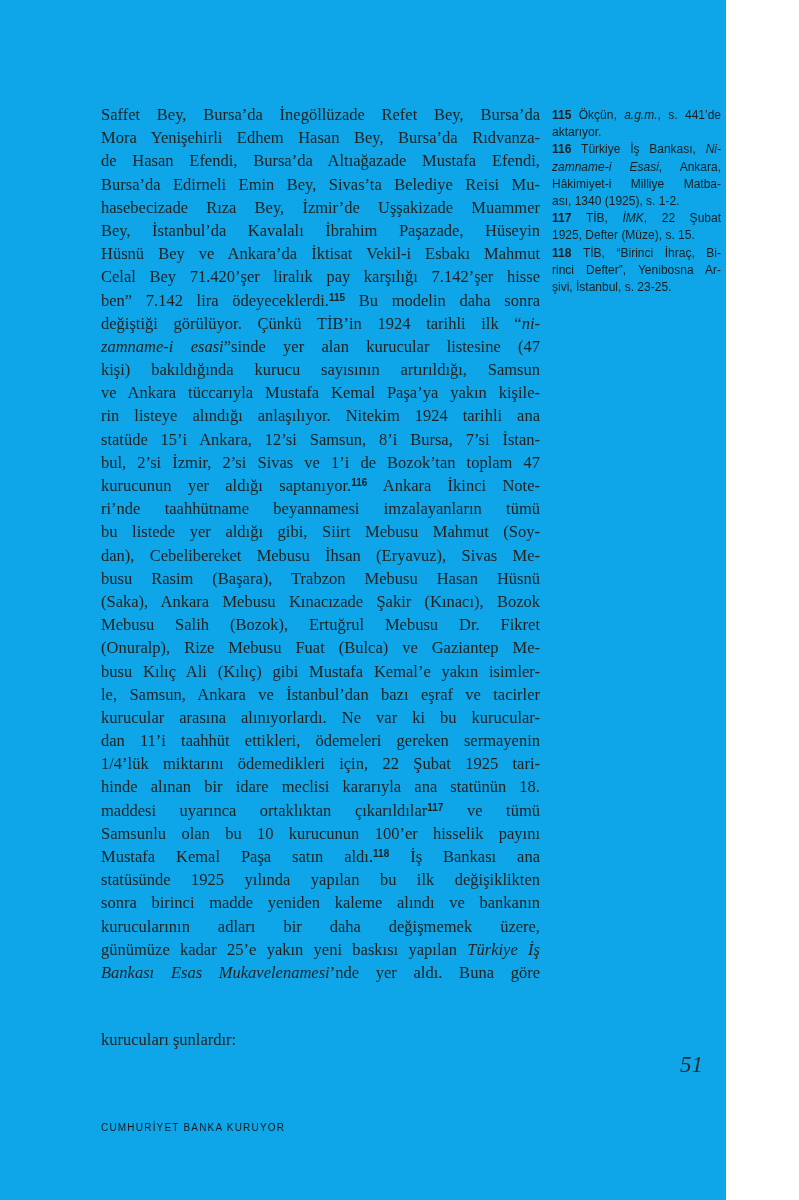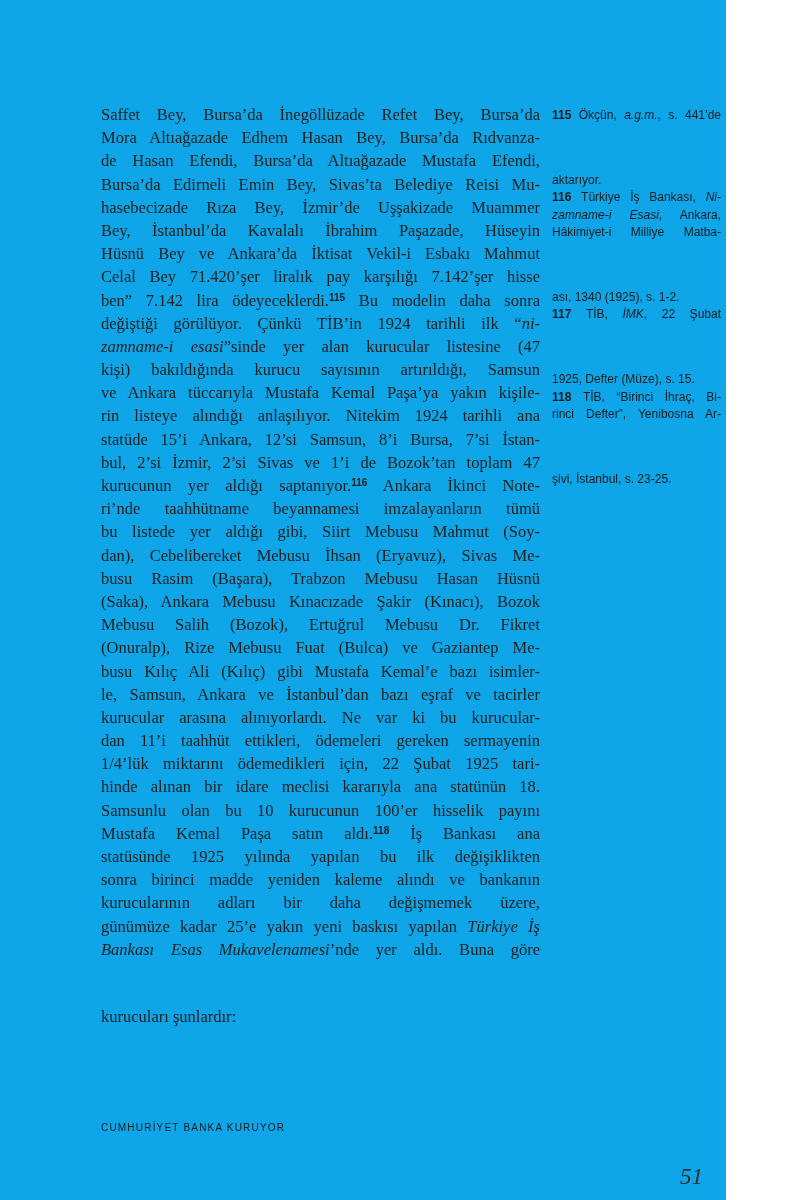--- a/index.html
+++ b/index.html
@@ -48,21 +48,20 @@
     color: #1d1d1c;
   }
   .fn-line {
     text-align: justify;
     text-align-last: justify;
     height: 17.2px;
     overflow: hidden;
   }
   .fn-line.last {
     text-align-last: left;
-    margin-top: 48px;
   }
   .it { font-style: italic; margin-top: 32px; }
   .bd { font-weight: 700; }
   .sup {
     font-family: "Liberation Sans", sans-serif;
     font-weight: 700;
     font-style: normal;
     font-size: 10px;
     vertical-align: 5px;
     line-height: 0;
@@ -75,35 +74,35 @@
     font-family: "Liberation Sans", sans-serif;
     font-weight: 400;
     font-size: 10px;
     letter-spacing: 1.2px;
     color: #1b1b1a;
     white-space: nowrap;
   }
   .page-num {
     position: absolute;
     left: 680px;
-    top: 1164px;
+    top: 1052px;
     font-family: "Liberation Serif", serif;
     font-style: italic;
     font-size: 23px;
     color: #2e2d2b;
   }
 </style>
 </head>
 <body>
 
 <div class="page">
 
   <div class="main-col" id="main-col">
       <div class="line"><span>Saffet Bey, Bursa’da İnegöllüzade Refet Bey, Bursa’da</span></div>
-      <div class="line"><span>Mora Altıağazade Edhem Hasan Bey, Bursa’da Rıdvanza-</span></div>
+      <div class="line"><span>Mora Yenişehirli Edhem Hasan Bey, Bursa’da Rıdvanza-</span></div>
       <div class="line"><span>de Hasan Efendi, Bursa’da Altıağazade Mustafa Efendi,</span></div>
       <div class="line"><span>Bursa’da Edirneli Emin Bey, Sivas’ta Belediye Reisi Mu-</span></div>
       <div class="line"><span>hasebecizade Rıza Bey, İzmir’de Uşşakizade Muammer</span></div>
       <div class="line"><span>Bey, İstanbul’da Kavalalı İbrahim Paşazade, Hüseyin</span></div>
       <div class="line"><span>Hüsnü Bey ve Ankara’da İktisat Vekil-i Esbakı Mahmut</span></div>
       <div class="line"><span>Celal Bey 71.420’şer liralık pay karşılığı 7.142’şer hisse</span></div>
       <div class="line"><span>ben” 7.142 lira ödeyeceklerdi.</span><span class="sup">115</span><span> Bu modelin daha sonra</span></div>
       <div class="line"><span>değiştiği görülüyor. Çünkü TİB’in 1924 tarihli ilk “</span><span class="it">ni-</span></div>
       <div class="line"><span class="it">zamname-i esasi</span><span>”sinde yer alan kurucular listesine (47</span></div>
       <div class="line"><span>kişi) bakıldığında kurucu sayısının artırıldığı, Samsun</span></div>
@@ -112,26 +111,27 @@
       <div class="line"><span>statüde 15’i Ankara, 12’si Samsun, 8’i Bursa, 7’si İstan-</span></div>
       <div class="line"><span>bul, 2’si İzmir, 2’si Sivas ve 1’i de Bozok’tan toplam 47</span></div>
       <div class="line"><span>kurucunun yer aldığı saptanıyor.</span><span class="sup">116</span><span> Ankara İkinci Note-</span></div>
       <div class="line"><span>ri’nde taahhütname beyannamesi imzalayanların tümü</span></div>
       <div class="line"><span>bu listede yer aldığı gibi, Siirt Mebusu Mahmut (Soy-</span></div>
       <div class="line"><span>dan), Cebelibereket Mebusu İhsan (Eryavuz), Sivas Me-</span></div>
       <div class="line"><span>busu Rasim (Başara), Trabzon Mebusu Hasan Hüsnü</span></div>
       <div class="line"><span>(Saka), Ankara Mebusu Kınacızade Şakir (Kınacı), Bozok</span></div>
       <div class="line"><span>Mebusu Salih (Bozok), Ertuğrul Mebusu Dr. Fikret</span></div>
       <div class="line"><span>(Onuralp), Rize Mebusu Fuat (Bulca) ve Gaziantep Me-</span></div>
-      <div class="line"><span>busu Kılıç Ali (Kılıç) gibi Mustafa Kemal’e bazı isimler-</span></div>
+      <div class="line"><span>busu Kılıç Ali (Kılıç) gibi Mustafa Kemal’e yakın isimler-</span></div>
       <div class="line"><span>le, Samsun, Ankara ve İstanbul’dan bazı eşraf ve tacirler</span></div>
       <div class="line"><span>kurucular arasına alınıyorlardı. Ne var ki bu kurucular-</span></div>
       <div class="line"><span>dan 11’i taahhüt ettikleri, ödemeleri gereken sermayenin</span></div>
       <div class="line"><span>1/4’lük miktarını ödemedikleri için, 22 Şubat 1925 tari-</span></div>
       <div class="line"><span>hinde alınan bir idare meclisi kararıyla ana statünün 18.</span></div>
+      <div class="line"><span>maddesi uyarınca ortaklıktan çıkarıldılar</span><span class="sup">117</span><span> ve tümü</span></div>
       <div class="line"><span>Samsunlu olan bu 10 kurucunun 100’er hisselik payını</span></div>
       <div class="line"><span>Mustafa Kemal Paşa satın aldı.</span><span class="sup">118</span><span> İş Bankası ana</span></div>
       <div class="line"><span>statüsünde 1925 yılında yapılan bu ilk değişiklikten</span></div>
       <div class="line"><span>sonra birinci madde yeniden kaleme alındı ve bankanın</span></div>
       <div class="line"><span>kurucularının adları bir daha değişmemek üzere,</span></div>
       <div class="line"><span>günümüze kadar 25’e yakın yeni baskısı yapılan </span><span class="it">Türkiye İş</span></div>
       <div class="line"><span class="it">Bankası Esas Mukavelenamesi</span><span>’nde yer aldı. Buna göre</span></div>
       <div class="line last"><span>kurucuları şunlardır:</span></div>
     </div>
 

